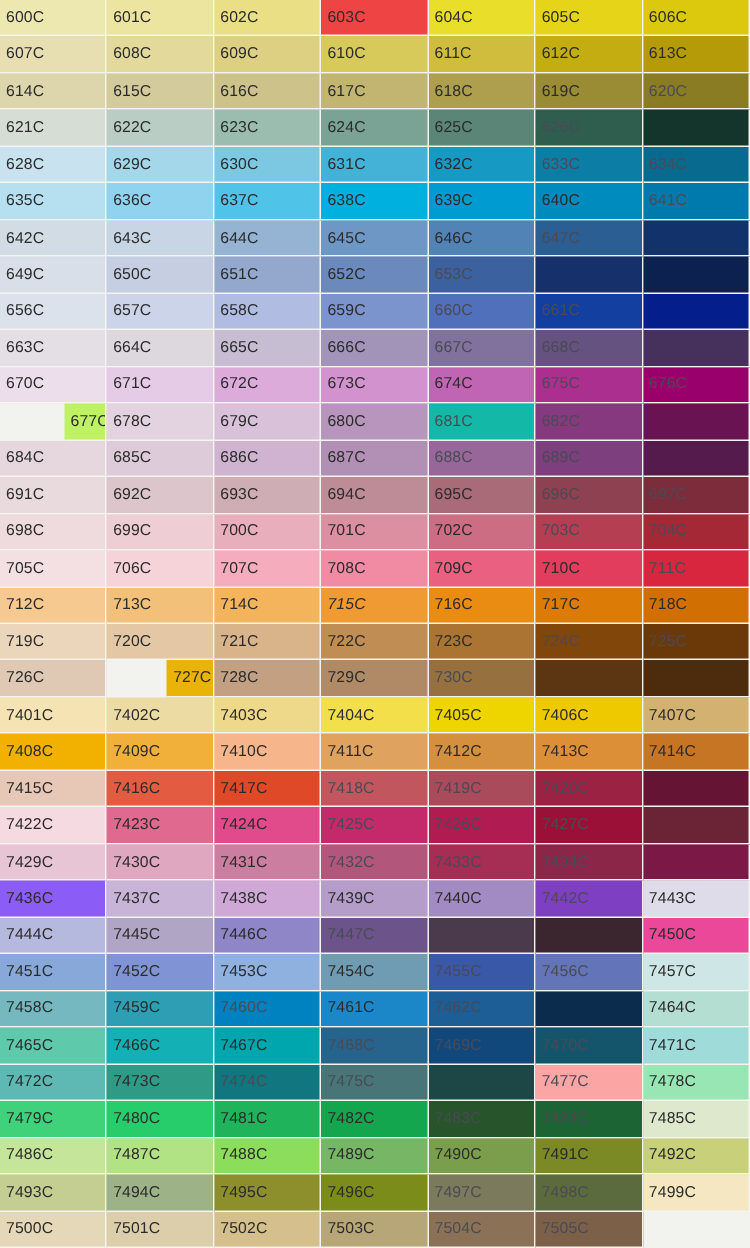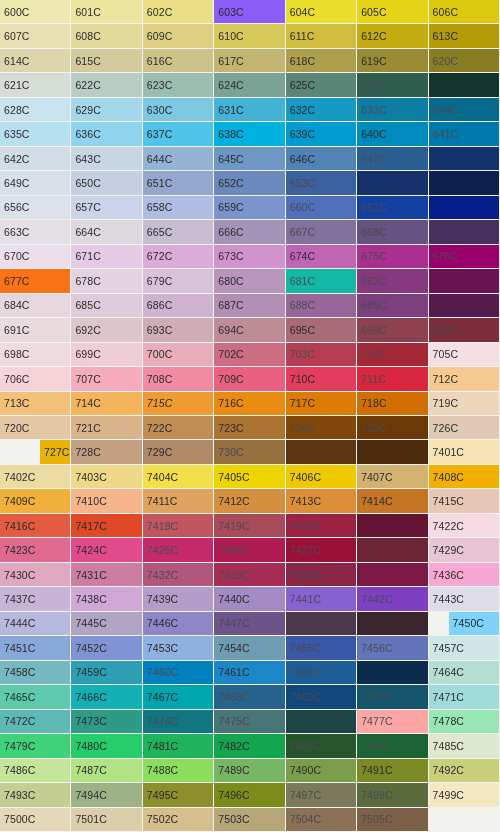--- a/index.html
+++ b/index.html
@@ -58,21 +58,21 @@
 <div id="chart" style="grid-template-columns: repeat(7, 1fr); grid-template-rows: repeat(29, 1fr);">
     <div class="swatch" style="background: rgb(236, 232, 176);">
       <span class="swatch-label">600C</span>
     </div>
     <div class="swatch" style="background: rgb(236, 229, 160);">
       <span class="swatch-label">601C</span>
     </div>
     <div class="swatch" style="background: rgb(234, 223, 132);">
       <span class="swatch-label">602C</span>
     </div>
-    <div class="swatch" style="background: #8b5cf6;">
+    <div class="swatch" style="background: #ef4444;">
       <span class="swatch-label">603C</span>
     </div>
     <div class="swatch" style="background: rgb(233, 222, 42);">
       <span class="swatch-label">604C</span>
     </div>
     <div class="swatch" style="background: rgb(229, 212, 23);">
       <span class="swatch-label">605C</span>
     </div>
     <div class="swatch" style="background: rgb(220, 200, 12);">
       <span class="swatch-label">606C</span>
@@ -280,21 +280,21 @@
     </div>
     <div class="swatch" style="background: rgb(192, 100, 180);">
       <span class="swatch-label">674C</span>
     </div>
     <div class="swatch dark" style="background: rgb(171, 47, 142);">
       <span class="swatch-label">675C</span>
     </div>
     <div class="swatch dark" style="background: rgb(153, 0, 107);">
       <span class="swatch-label">676C</span>
     </div>
-    <div class="swatch" style="background: #f97316;">
+    <div class="swatch" style="background: #bef264; margin-left: 43px;">
       <span class="swatch-label">677C</span>
     </div>
     <div class="swatch" style="background: rgb(227, 211, 224);">
       <span class="swatch-label">678C</span>
     </div>
     <div class="swatch" style="background: rgb(217, 193, 217);">
       <span class="swatch-label">679C</span>
     </div>
     <div class="swatch" style="background: rgb(183, 149, 189);">
       <span class="swatch-label">680C</span>
@@ -352,20 +352,23 @@
     </div>
     <div class="swatch" style="background: rgb(239, 218, 222);">
       <span class="swatch-label">698C</span>
     </div>
     <div class="swatch" style="background: rgb(239, 205, 213);">
       <span class="swatch-label">699C</span>
     </div>
     <div class="swatch" style="background: rgb(232, 174, 188);">
       <span class="swatch-label">700C</span>
     </div>
+    <div class="swatch" style="background: rgb(219, 143, 161);">
+      <span class="swatch-label">701C</span>
+    </div>
     <div class="swatch" style="background: rgb(204, 109, 131);">
       <span class="swatch-label">702C</span>
     </div>
     <div class="swatch dark" style="background: rgb(181, 62, 83);">
       <span class="swatch-label">703C</span>
     </div>
     <div class="swatch dark" style="background: rgb(164, 40, 54);">
       <span class="swatch-label">704C</span>
     </div>
     <div class="swatch" style="background: rgb(244, 224, 227);">
@@ -550,38 +553,35 @@
     </div>
     <div class="swatch dark" style="background: rgb(166, 45, 84);">
       <span class="swatch-label">7433C</span>
     </div>
     <div class="swatch dark" style="background: rgb(140, 38, 73);">
       <span class="swatch-label">7434C</span>
     </div>
     <div class="swatch verydark" style="background: rgb(123, 24, 69);">
       <span class="swatch-label">7435C</span>
     </div>
-    <div class="swatch" style="background: #f9a8d4;">
+    <div class="swatch" style="background: #8b5cf6;">
       <span class="swatch-label">7436C</span>
     </div>
     <div class="swatch" style="background: rgb(199, 180, 214);">
       <span class="swatch-label">7437C</span>
     </div>
     <div class="swatch" style="background: rgb(207, 168, 216);">
       <span class="swatch-label">7438C</span>
     </div>
     <div class="swatch" style="background: rgb(180, 158, 201);">
       <span class="swatch-label">7439C</span>
     </div>
     <div class="swatch" style="background: rgb(162, 138, 194);">
       <span class="swatch-label">7440C</span>
     </div>
-    <div class="swatch dark" style="background: rgb(134, 97, 207);">
-      <span class="swatch-label">7441C</span>
-    </div>
     <div class="swatch dark" style="background: rgb(127, 63, 195);">
       <span class="swatch-label">7442C</span>
     </div>
     <div class="swatch" style="background: rgb(223, 220, 233);">
       <span class="swatch-label">7443C</span>
     </div>
     <div class="swatch" style="background: rgb(181, 185, 221);">
       <span class="swatch-label">7444C</span>
     </div>
     <div class="swatch" style="background: rgb(176, 165, 197);">
@@ -592,21 +592,21 @@
     </div>
     <div class="swatch dark" style="background: rgb(108, 84, 138);">
       <span class="swatch-label">7447C</span>
     </div>
     <div class="swatch verydark" style="background: rgb(75, 58, 75);">
       <span class="swatch-label">7448C</span>
     </div>
     <div class="swatch verydark" style="background: rgb(59, 38, 48);">
       <span class="swatch-label">7449C</span>
     </div>
-    <div class="swatch" style="background: #7dd3fc; margin-left: 20px;">
+    <div class="swatch" style="background: #ec4899;">
       <span class="swatch-label">7450C</span>
     </div>
     <div class="swatch" style="background: rgb(136, 168, 218);">
       <span class="swatch-label">7451C</span>
     </div>
     <div class="swatch" style="background: rgb(128, 148, 213);">
       <span class="swatch-label">7452C</span>
     </div>
     <div class="swatch" style="background: rgb(143, 177, 224);">
       <span class="swatch-label">7453C</span>

